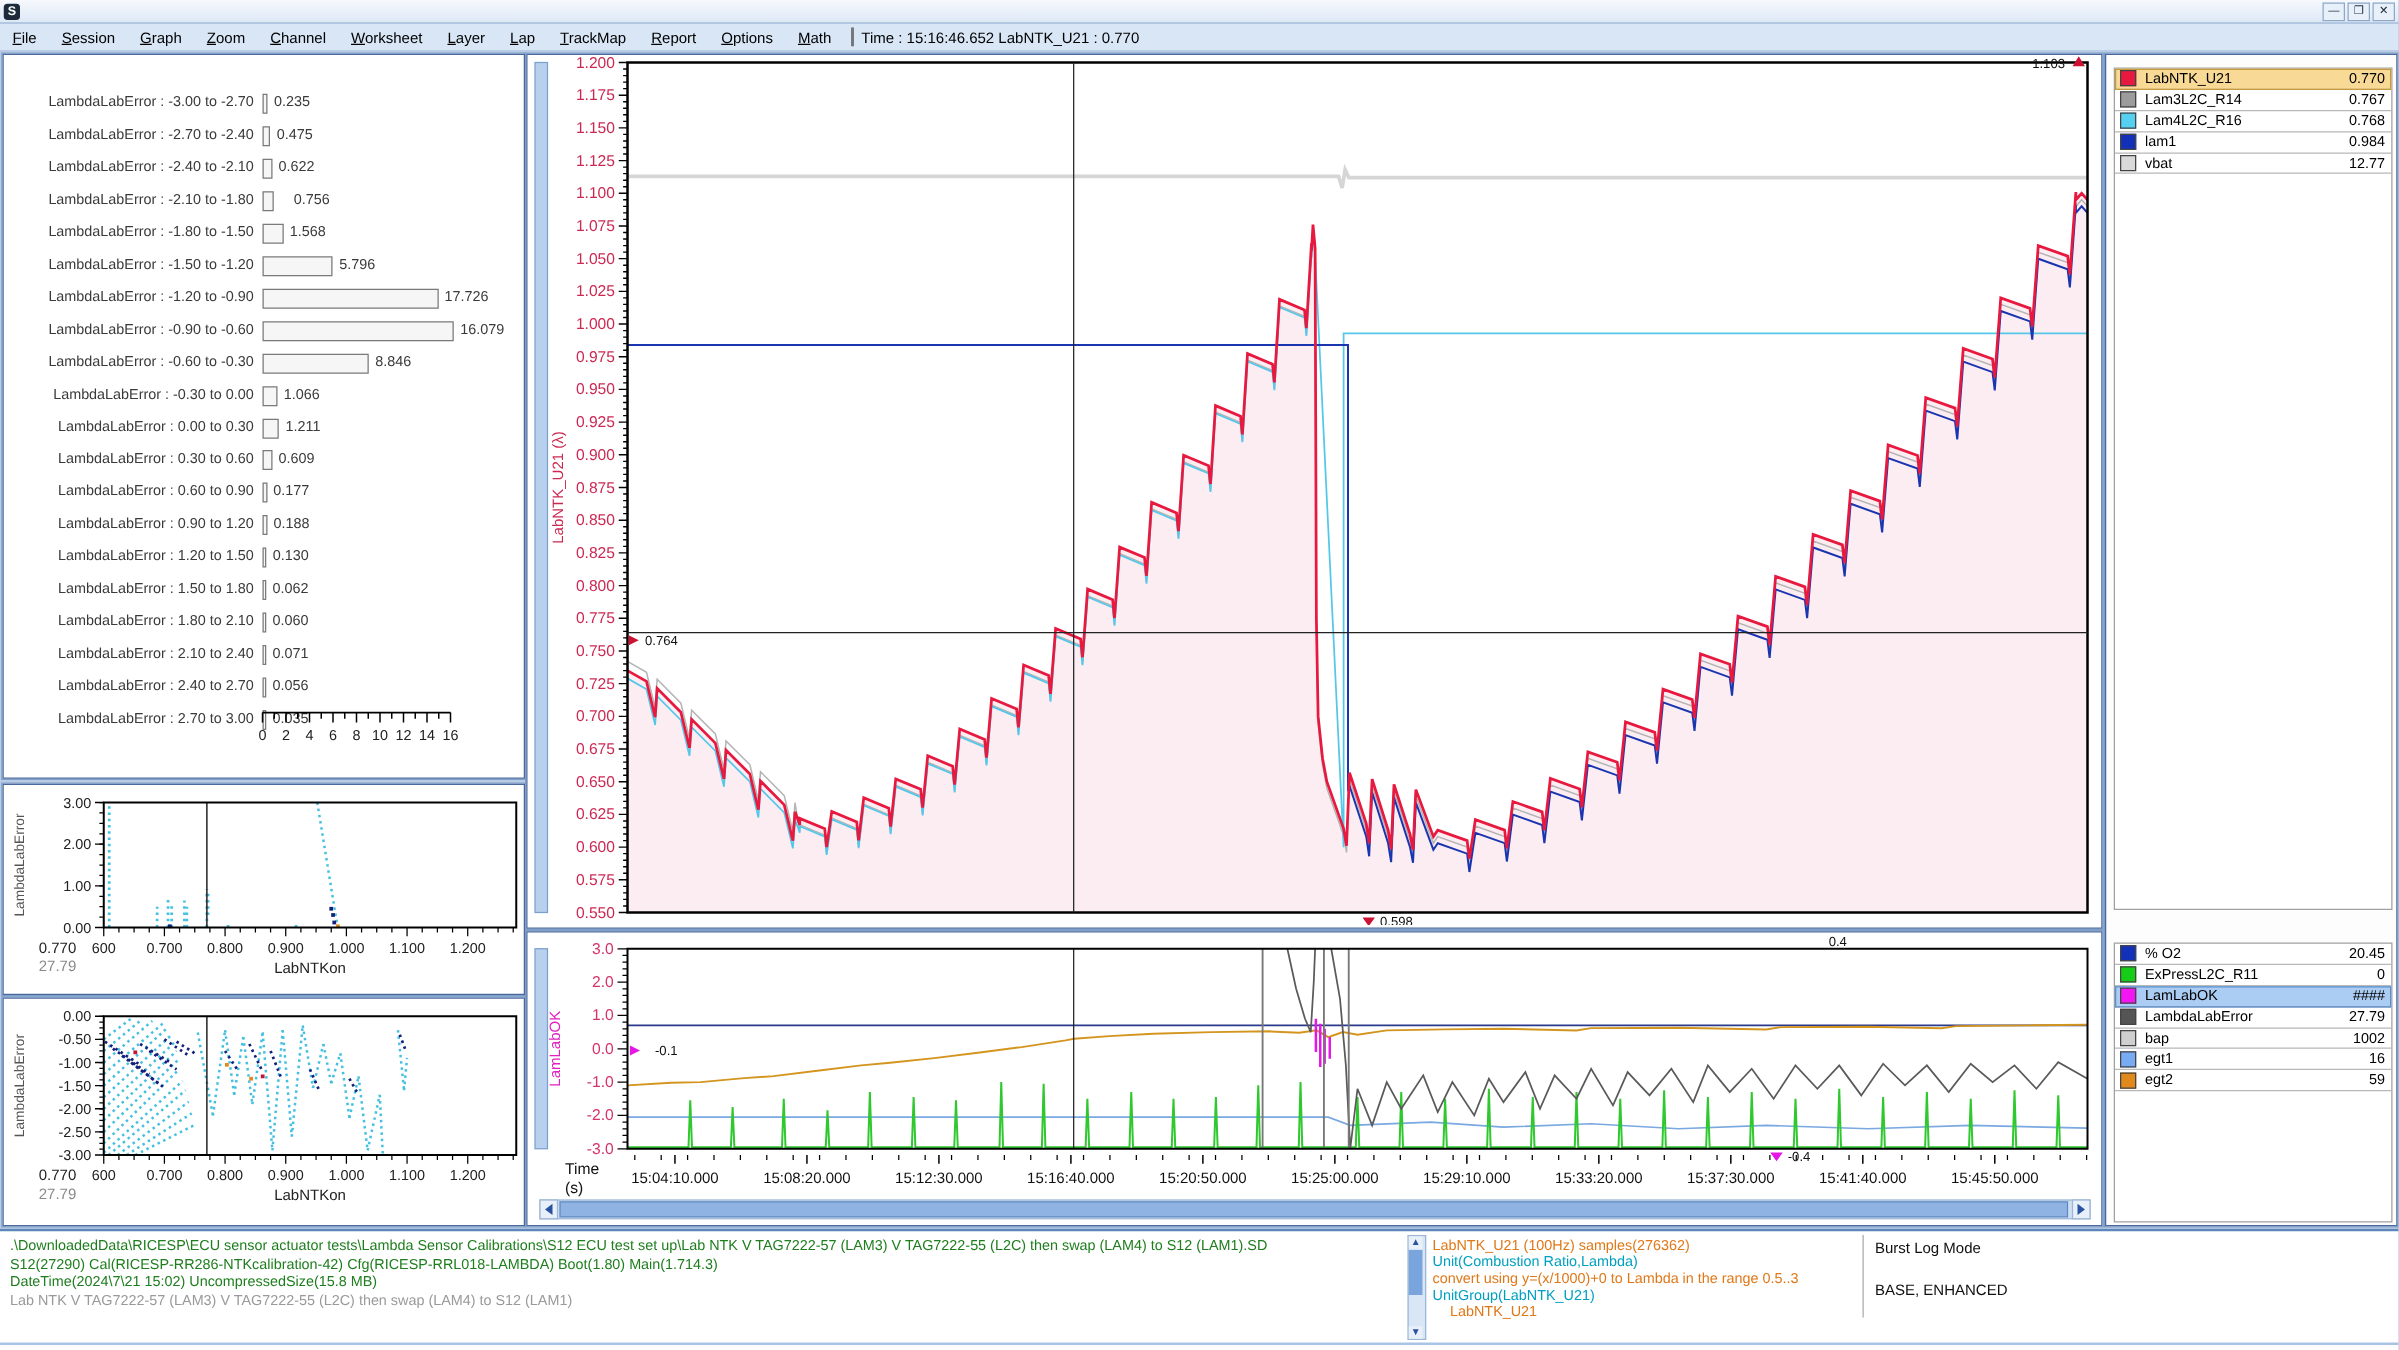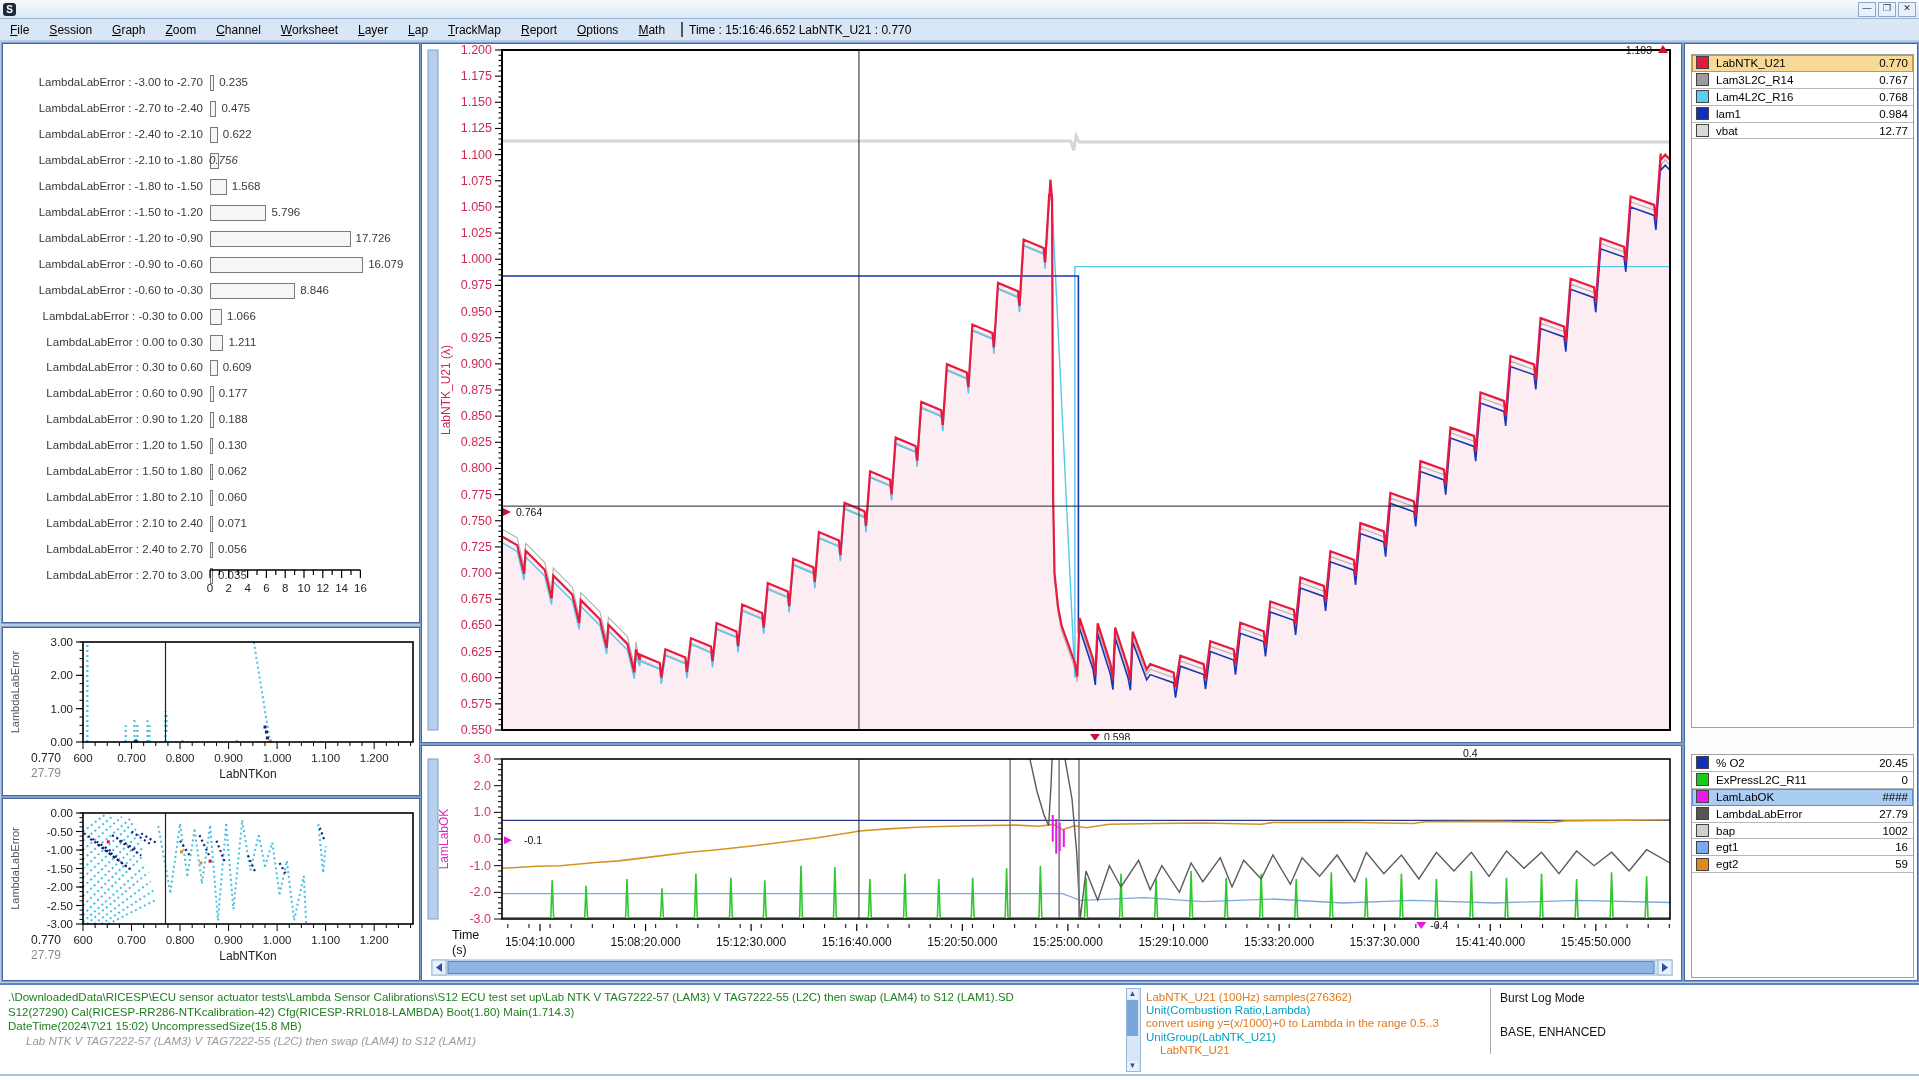--- a/index.html
+++ b/index.html
@@ -80,21 +80,21 @@
           <span class="hist-val" style="left: 218.465px;">0.475</span>
         </div>
         <div class="hist-row" style="top: 77.9px;">
           <span class="hist-label">LambdaLabError : -2.40 to -2.10</span>
           <div class="hist-bar" style="width: 5.8468px;"></div>
           <span class="hist-val" style="left: 219.847px;">0.622</span>
         </div>
         <div class="hist-row" style="top: 103.85px;">
           <span class="hist-label">LambdaLabError : -2.10 to -1.80</span>
           <div class="hist-bar" style="width: 7.1064px;"></div>
-          <span class="hist-val" style="left: 206px; font-style: italic;">0.756</span>
+          <span class="hist-val" style="left: 232px;">0.756</span>
         </div>
         <div class="hist-row" style="top: 129.8px;">
           <span class="hist-label">LambdaLabError : -1.80 to -1.50</span>
           <div class="hist-bar" style="width: 14.7392px;"></div>
           <span class="hist-val" style="left: 228.739px;">1.568</span>
         </div>
         <div class="hist-row" style="top: 155.75px;">
           <span class="hist-label">LambdaLabError : -1.50 to -1.20</span>
           <div class="hist-bar" style="width: 54.4824px;"></div>
           <span class="hist-val" style="left: 268.482px;">5.796</span>
@@ -819,21 +819,21 @@
           <span class="vl">59</span>
         </div>
       </div>
   </div>
 
   <div id="strip">
     <div id="strip-left">
         <div class="strip-line c-green" style="left: 8px; top: 6px;">.\DownloadedData\RICESP\ECU sensor actuator tests\Lambda Sensor Calibrations\S12 ECU test set up\Lab NTK V TAG7222-57 (LAM3) V TAG7222-55 (L2C) then swap (LAM4) to S12 (LAM1).SD</div>
         <div class="strip-line c-green" style="left: 8px; top: 20.5px;">S12(27290) Cal(RICESP-RR286-NTKcalibration-42) Cfg(RICESP-RRL018-LAMBDA) Boot(1.80) Main(1.714.3)</div>
         <div class="strip-line c-green" style="left: 8px; top: 35px;">DateTime(2024\7\21 15:02) UncompressedSize(15.8 MB)</div>
-        <div class="strip-line c-gray" style="left: 26px; top: 49.5px; font-style: italic;">Lab NTK V TAG7222-57 (LAM3) V TAG7222-55 (L2C) then swap (LAM4) to S12 (LAM1)</div>
+        <div class="strip-line c-gray" style="left: 8px; top: 49.5px;">Lab NTK V TAG7222-57 (LAM3) V TAG7222-55 (L2C) then swap (LAM4) to S12 (LAM1)</div>
       </div>
     <div id="mid-scroll">
       <div class="sc-arrow" style="top:0;">▲</div>
       <div id="mid-thumb"></div>
       <div class="sc-arrow" style="bottom:0;">▼</div>
     </div>
     <div id="strip-mid">
         <div class="strip-line c-orange" style="left: 1146px; top: 6px;">LabNTK_U21 (100Hz) samples(276362)</div>
         <div class="strip-line c-cyan" style="left: 1146px; top: 19.2px;">Unit(Combustion Ratio,Lambda)</div>
         <div class="strip-line c-orange" style="left: 1146px; top: 32.4px;">convert using y=(x/1000)+0 to Lambda in the range 0.5..3</div>

